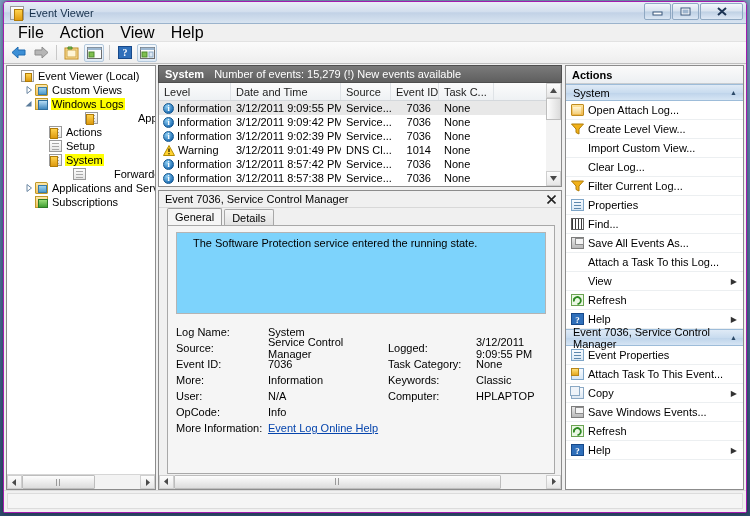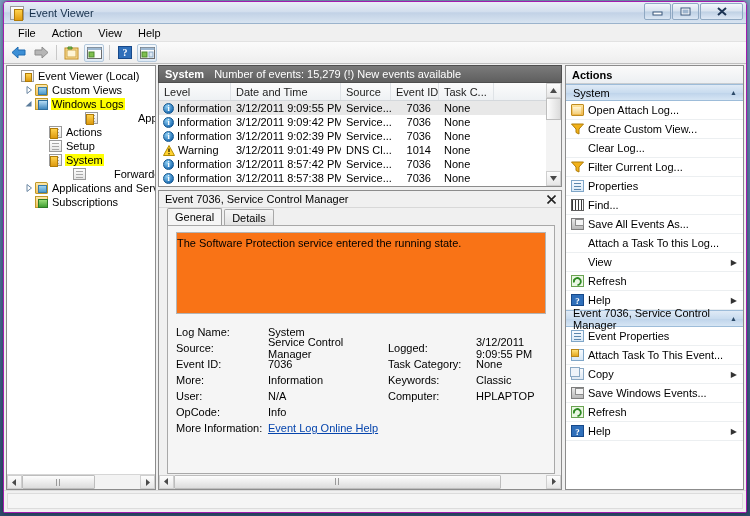--- a/index.html
+++ b/index.html
@@ -62,21 +62,21 @@
   }
   .winbtn svg { display: block; }
 
   
   .menubar {
     height: 18px;
     background: #f0f0f0;
     border-bottom: 1px solid #e2e2e2;
     display: flex; align-items: center; padding-left: 7px; gap: 2px;
   }
-  .menu-item { padding: 2px 7px; font-size: 11px; color: #000; }
+  .menu-item { padding: 2px 7px; font-size: 16px; color: #000; }
 
   
   .toolbar {
     height: 22px;
     background: linear-gradient(180deg,#fbfbfb,#eeeeee);
     border-bottom: 1px solid #bfbfbf;
     display: flex; align-items: center; padding-left: 5px; gap: 2px;
   }
   .tbtn {
     width: 20px; height: 18px;
@@ -313,23 +313,23 @@
     flex: 1; min-height: 0;
     margin: 0 6px 0 8px;
     background: #f5f5f5;
     border: 1px solid #a8a8a8;
     display: flex; flex-direction: column;
     overflow: hidden;
   }
   .msg-box {
     margin: 6px 8px 0 8px;
     height: 82px; flex: none;
-    background: #f97316;
+    background: #7dd3fc;
     border: 1px solid #b4b4b4;
-    padding: 4px 0;
+    padding: 4px 16px;
     font-size: 11px;
   }
   .fields {
     margin: 10px 0 0 8px;
     flex: 1;
     font-size: 11px;
     position: relative;
   }
   .frow { display: flex; height: 16px; align-items: center; }
   .fl { width: 92px; flex: none; }
@@ -771,21 +771,26 @@
               </span>
               <span class="act-label">Open Attach Log...</span>
               <span class="act-arrow"></span>
             </div>
             <div class="act-item">
               <span class="act-ico">
                 <svg width="13" height="12" viewBox="0 0 13 12">
                   <path d="M0.5 1 L12.5 1 L8 6 L8 11 L5 9.5 L5 6 Z" fill="#f2b21a" stroke="#b07c09"></path>
                 </svg>
               </span>
-              <span class="act-label">Create Custom View...</span>
+              <span class="act-label">Create Level View...</span>
+              <span class="act-arrow"></span>
+            </div>
+            <div class="act-item">
+              <span class="act-ico"></span>
+              <span class="act-label">Import Custom View...</span>
               <span class="act-arrow"></span>
             </div>
             <div class="act-item">
               <span class="act-ico"></span>
               <span class="act-label">Clear Log...</span>
               <span class="act-arrow"></span>
             </div>
             <div class="act-item">
               <span class="act-ico">
                 <svg width="13" height="12" viewBox="0 0 13 12">

